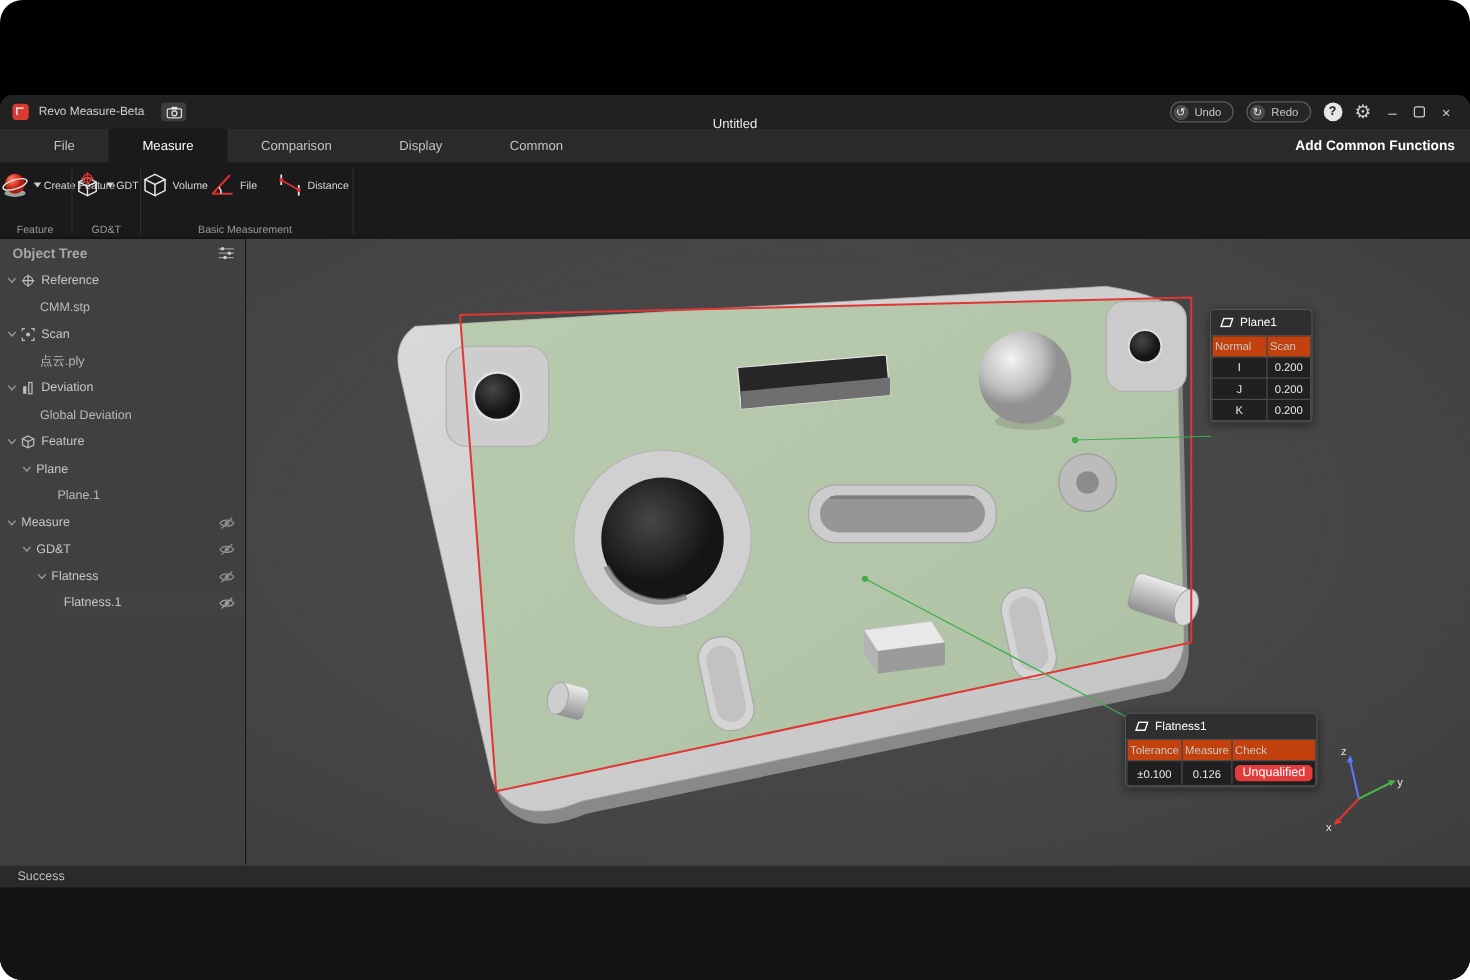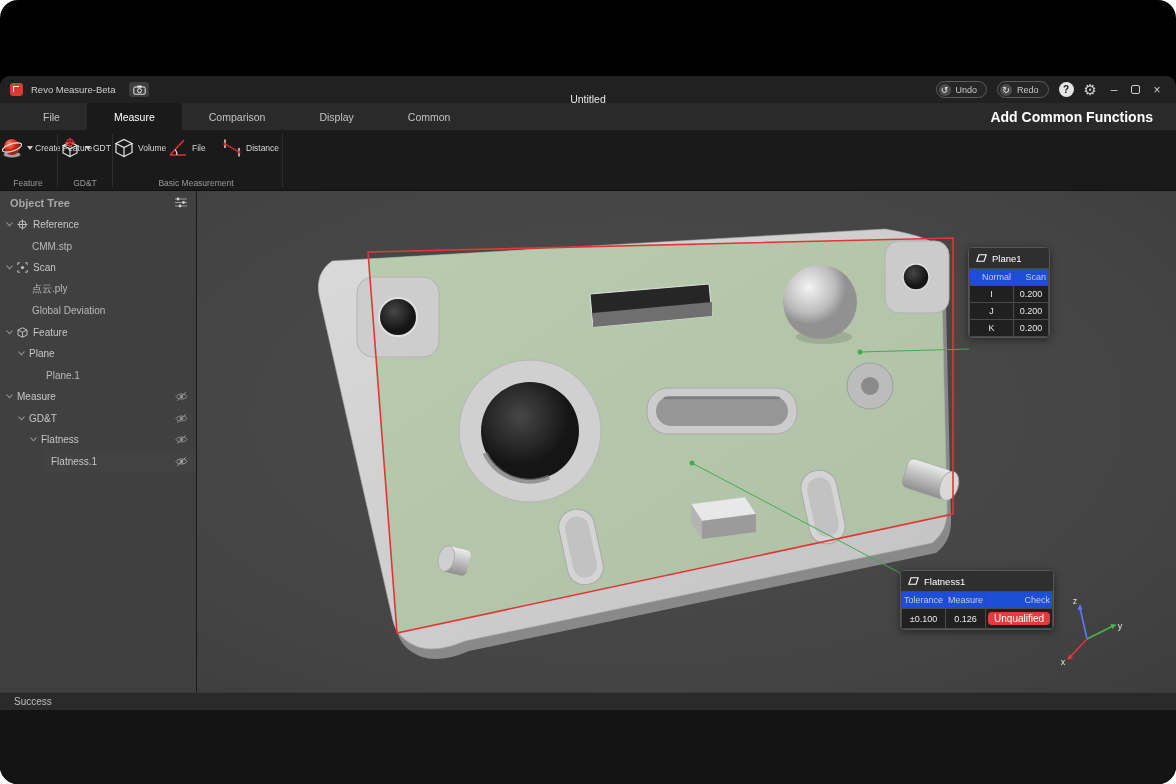--- a/index.html
+++ b/index.html
@@ -20,21 +20,21 @@
   .help-btn { width:15px; height:15px; border-radius:50%; background:#e6e6e6; color:#1a1a1a; font-size:10px; font-weight:bold; text-align:center; line-height:15px; }
   .gear-btn { font-size:15px; color:#cfcfcf; line-height:15px; }
   .win-min { color:#cfcfcf; font-size:12px; width:14px; text-align:center; }
   .win-max { width:9px; height:9px; border:1px solid #cfcfcf; border-radius:2px; }
   .win-close { color:#cfcfcf; font-size:12px; width:14px; text-align:center; }
 
   
   .tabbar { height:27px; background:#2a2a2a; display:flex; align-items:stretch; padding-left:16px; }
   .tab { padding:0 27px; font-size:10.5px; color:#c3c3c3; display:flex; align-items:center; }
   .tab.active { background:#1a1a1a; color:#ffffff; }
-  .add-common { margin-left:auto; padding-right:23px; font-size:14px; font-weight:bold; color:#ffffff; display:flex; align-items:center; }
+  .add-common { margin-left:auto; padding-right:12px; font-size:11px; font-weight:bold; color:#ffffff; display:flex; align-items:center; }
 
   
   .ribbon { position:relative; height:61px; background:#1a1a1a; border-bottom:1px solid #101010; }
   .tools { display:flex; align-items:flex-start; height:48px; padding-top:5px; }
   .tool { display:flex; flex-direction:row; align-items:center; justify-content:flex-start; gap:2px; }
   .tool .icon-row { display:flex; align-items:center; gap:3px; height:26px; }
   .tool .tlabel { font-size:8.5px; color:#d6d6d6; white-space:nowrap; }
   .t-cf { width:58px; } .t-gdt { width:54px; } .t-vol { width:54px; } .t-ang { width:54px; } .t-dis { width:56px; }
   .caret { width:0; height:0; border-left:3.5px solid transparent; border-right:3.5px solid transparent; border-top:4px solid #cfcfcf; }
   .rib-sep { position:absolute; top:4px; height:53px; width:1px; background:#2e2e2e; }
@@ -56,21 +56,21 @@
   .tree-row .child { color:#b9b9b9; }
   .sel-box { flex:1; height:100%; display:flex; align-items:center; background:#424242; padding-left:7px; }
 
   
   .viewport { position:relative; flex:1; background:radial-gradient(ellipse at 45% 45%, #4c4c4c 0%, #444444 70%, #3d3d3d 100%); overflow:hidden; }
   .scene { position:absolute; inset:0; }
 
   .callout { position:absolute; background:#1d1d1d; border:1px solid #565656; border-radius:4px; overflow:hidden; box-shadow:0 2px 8px rgba(0,0,0,.45); }
   .co-head { display:flex; align-items:center; gap:5px; height:20px; padding:0 7px; background:#2f2f2f; color:#fff; font-size:9.5px; }
   .callout table { border-collapse:collapse; width:100%; }
-  .callout th { background:#1d4ed8; color:#c9c9c9; font-weight:normal; font-size:9px; border:1px solid #4a4a4a; padding:3px 2px; text-align:right; }
+  .callout th { background:#c2410c; color:#c9c9c9; font-weight:normal; font-size:9px; border:1px solid #4a4a4a; padding:3px 2px; text-align:left; }
   .callout td { background:#202020; color:#eaeaea; font-size:9px; border:1px solid #4a4a4a; padding:3px 2px; text-align:center; }
   .badge-unq { display:inline-block; background:#e23c3c; color:#fff; border-radius:4px; padding:1px 6px; font-size:10px; }
 
   .axes { position:absolute; left:850px; top:404px; }
 
   
   .statusbar { height:18px; background:#2a2a2a; border-top:1px solid #383838; display:flex; align-items:center; padding-left:14px; }
   .status-text { font-size:10px; color:#bdbdbd; }
   .footer { height:74px; background:#141414; }
 </style>
@@ -241,20 +241,31 @@
               <circle cx="5.5" cy="5.5" r="1.6" fill="#bdbdbd"></circle>
             </svg>
         <span>Scan</span>
       </div>
 
       <div class="tree-row">
         <span class="ind" style="width:32px"></span>
         <span class="child">点云.ply</span>
       </div>
 
+      <div class="tree-row">
+        <span class="ind" style="width:6px"></span>
+        <svg class="chev" width="7" height="5" viewBox="0 0 7 5">
+              <polyline points="0.5,0.5 3.5,3.8 6.5,0.5" fill="none" stroke="#9a9a9a" stroke-width="1.1"></polyline>
+            </svg>
+        <svg class="ticon" width="11" height="11" viewBox="0 0 11 11">
+              <rect x="1.5" y="4" width="2.6" height="6" fill="#bdbdbd"></rect>
+              <rect x="6" y="1" width="2.6" height="9" fill="none" stroke="#bdbdbd" stroke-width="1"></rect>
+            </svg>
+        <span>Deviation</span>
+      </div>
 
       <div class="tree-row">
         <span class="ind" style="width:32px"></span>
         <span class="child">Global Deviation</span>
       </div>
 
       <div class="tree-row">
         <span class="ind" style="width:6px"></span>
         <svg class="chev" width="7" height="5" viewBox="0 0 7 5">
               <polyline points="0.5,0.5 3.5,3.8 6.5,0.5" fill="none" stroke="#9a9a9a" stroke-width="1.1"></polyline>

